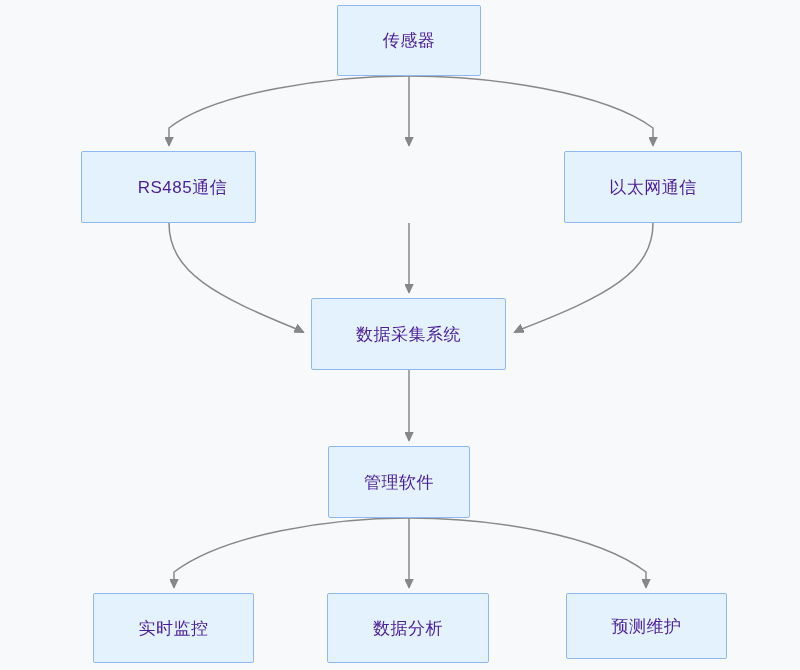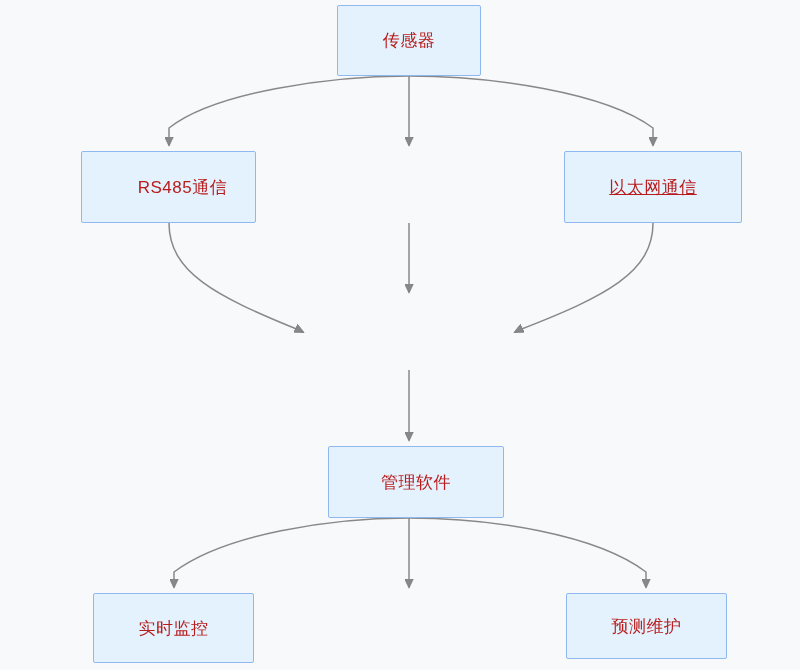--- a/index.html
+++ b/index.html
@@ -28,21 +28,21 @@
   }
   .node {
     position: absolute;
     box-sizing: border-box;
     background: #e3f2fd;
     border: 1.6px solid #90b8f0;
     border-radius: 2px;
     display: flex;
     align-items: center;
     justify-content: center;
-    color: #b91c1c;
+    color: #4c1d95;
     font-size: 17px;
     letter-spacing: 0.5px;
     line-height: 1;
     user-select: none;
   }
   .node-label {
     display: block;
     text-align: center;
     white-space: nowrap;
   }
@@ -82,31 +82,37 @@
 
   <div class="node" style="left:337px; top:5px; width:144px; height:71px;">
     <span class="node-label">传感器</span>
   </div>
 
   <div class="node" style="left:81px; top:151px; width:175px; height:72px;padding-left:28px;">
     <span class="node-label">RS485通信</span>
   </div>
 
 
-  <div class="node" style="left:564px; top:151px; width:178px; height:72px;text-decoration:underline;">
+  <div class="node" style="left:564px; top:151px; width:178px; height:72px;">
     <span class="node-label">以太网通信</span>
   </div>
 
+  <div class="node" style="left:311px; top:298px; width:195px; height:72px;">
+    <span class="node-label">数据采集系统</span>
+  </div>
 
-  <div class="node" style="left:328px; top:446px; width:176px; height:72px;">
+  <div class="node" style="left:328px; top:446px; width:142px; height:72px;">
     <span class="node-label">管理软件</span>
   </div>
 
   <div class="node" style="left:93px; top:593px; width:161px; height:70px;">
     <span class="node-label">实时监控</span>
   </div>
 
+  <div class="node" style="left:327px; top:593px; width:162px; height:70px;">
+    <span class="node-label">数据分析</span>
+  </div>
 
   <div class="node" style="left:566px; top:593px; width:161px; height:66px;">
     <span class="node-label">预测维护</span>
   </div>
 
 </div>
 
 </body></html>

